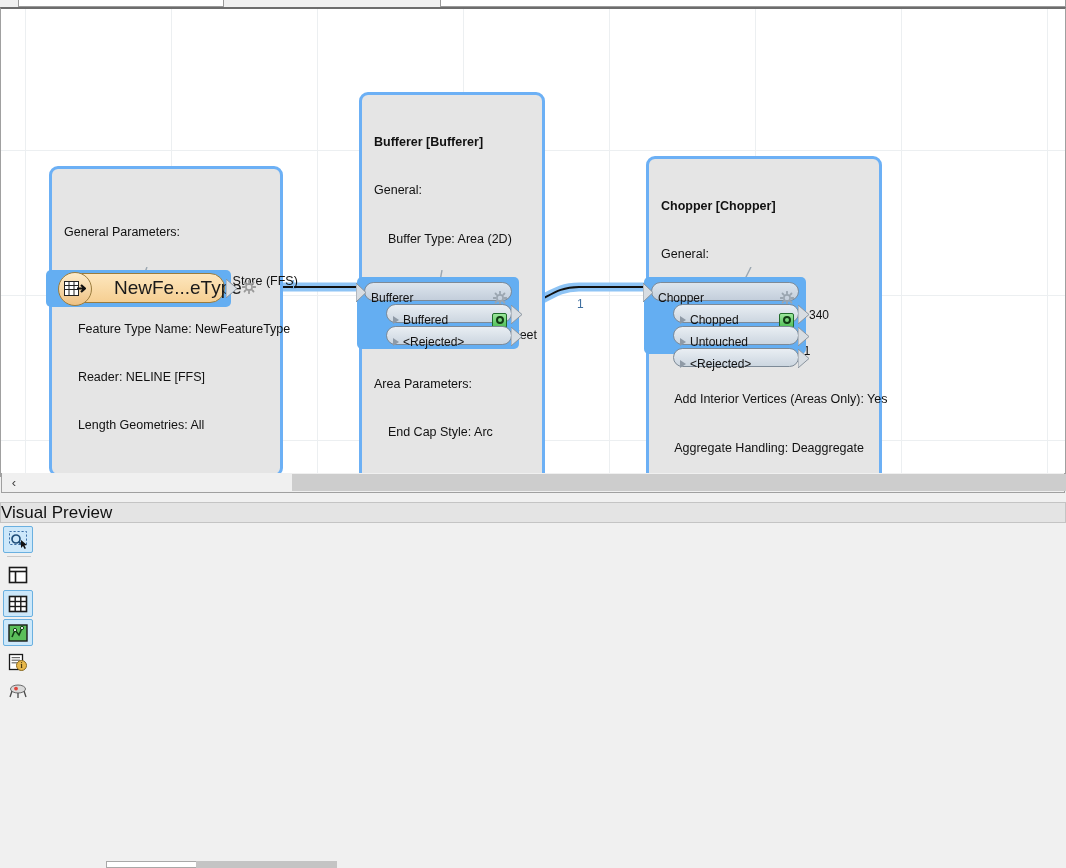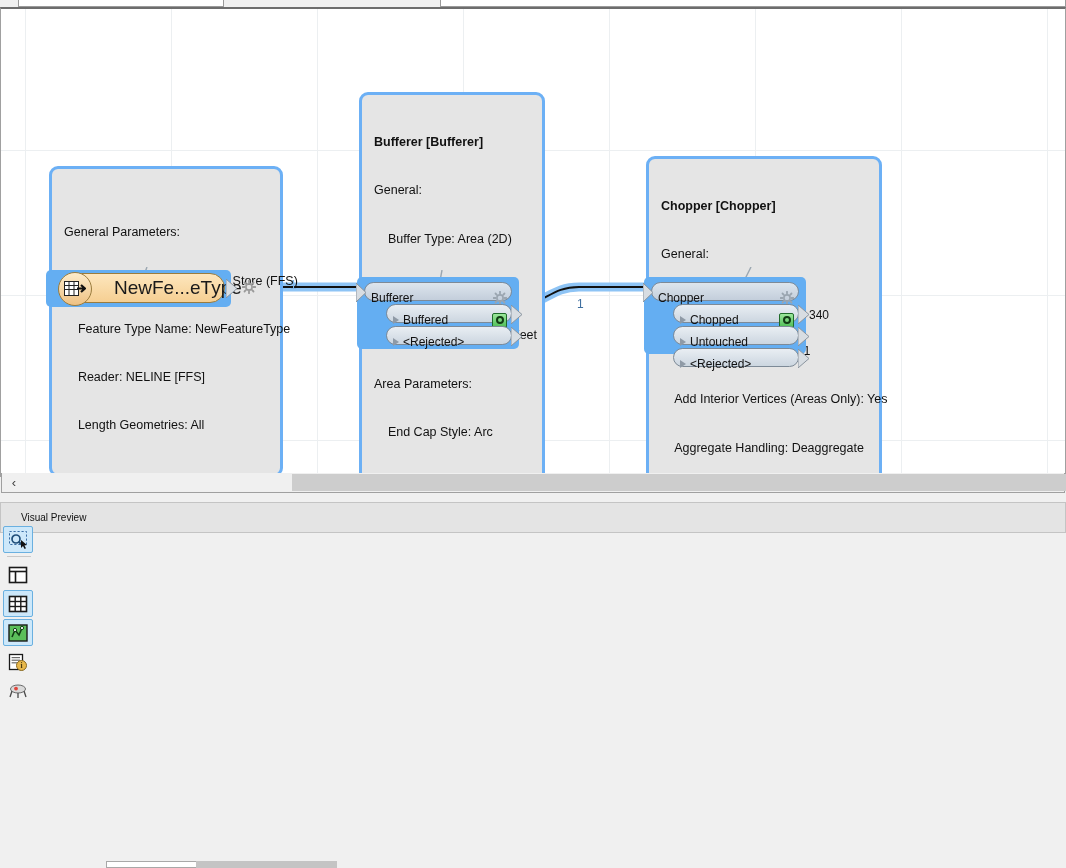--- a/index.html
+++ b/index.html
@@ -89,22 +89,22 @@
   #canvas-hsb {
     position:absolute; left:1px; top:473px; width:1064px; height:20px;
     background:#f0f0f0; border:1px solid #a0a0a0; border-top:none;
   }
   #canvas-hsb .sb-arrow { position:absolute; left:2px; top:1px; width:20px; height:17px;
      display:flex;align-items:center;justify-content:center; color:#404040; font-size:13px; }
   #canvas-hsb .sb-thumb { position:absolute; left:290px; top:1px; width:775px; height:17px; background:#cdcdcd; }
 
   
   #vp { position:absolute; left:0; top:502px; width:1066px; height:366px; background:#f0f0f0; }
-  #vp-title { height:31px; background:#e4e4e4; border:1px solid #c4c4c4; display:flex; align-items:center; padding-left:20px;
-              font-size:10px; color:#111; }
+  #vp-title { height:21px; background:#e4e4e4; border:1px solid #c4c4c4; display:flex; align-items:center; padding-left:0;
+              font-size:17px; color:#111; }
 
   #vp-side { position:absolute; left:3px; top:24px; width:32px; }
   .sideicon { width:30px; height:27px; margin-bottom:2px; display:flex;align-items:center;justify-content:center;
               border:1px solid transparent; border-radius:2px; }
   .sideicon.on { background:#cde8fa; border-color:#6ab0e0; }
   .side-sep { height:1px; background:#c8c8c8; margin:3px 4px 4px 4px; }
 
   
   #bot-left-sb { position:absolute; left:106px; top:861px; width:141px; height:7px; background:#fff; border:1px solid #a8a8a8; }
   #bot-right-sb { position:absolute; left:196px; top:861px; width:141px; height:7px; background:#c4c4c4; }

